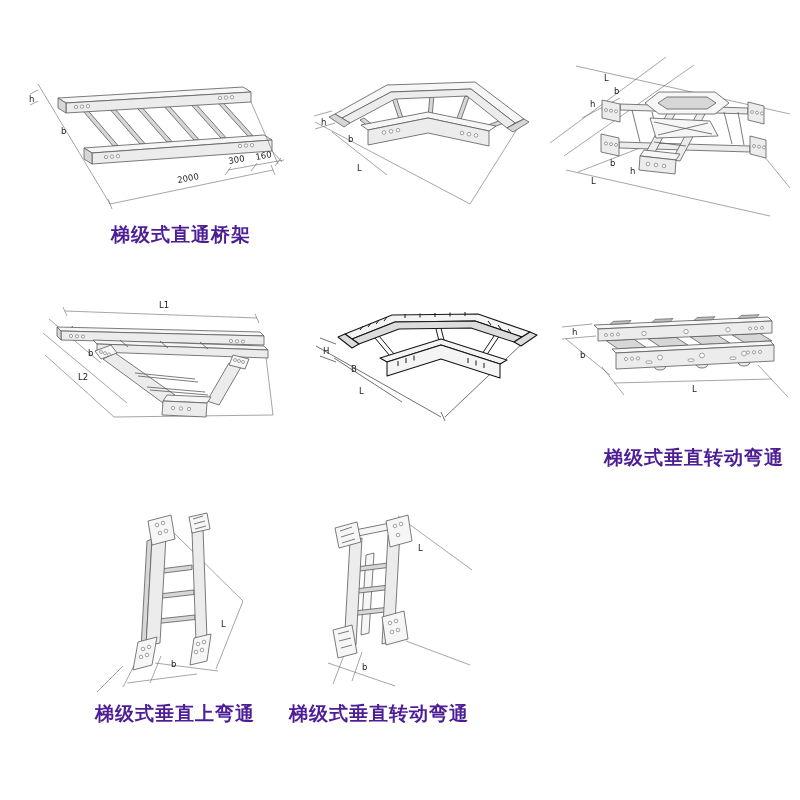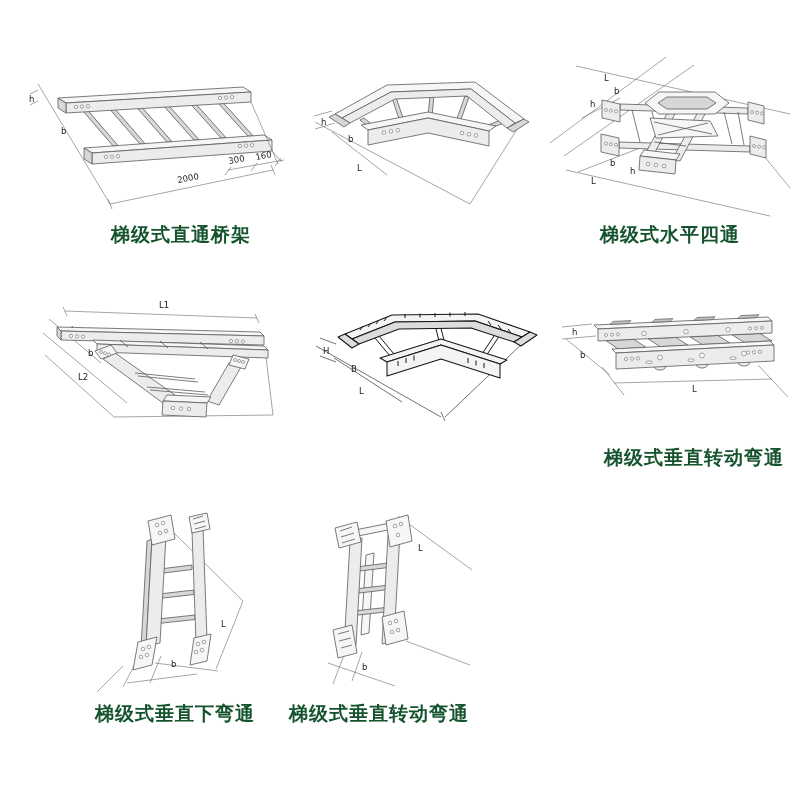--- a/index.html
+++ b/index.html
@@ -1,20 +1,20 @@
 <!DOCTYPE html>
 <html><head>
 <meta charset="utf-8">
 <style>
   html,body{margin:0;padding:0;background:#fff;}
   .canvas{position:relative;width:800px;height:800px;background:#ffffff;overflow:hidden;
           font-family:"Liberation Sans","DejaVu Sans",sans-serif;}
   .cap{position:absolute;transform:translateX(-50%);white-space:nowrap;
        font-family:"DejaVu Sans","Liberation Sans",sans-serif;
-       font-size:19px;font-weight:700;color:#14532d;letter-spacing:1px;}
+       font-size:19px;font-weight:700;color:#4c1d95;letter-spacing:1px;}
   svg{position:absolute;overflow:visible;}
   
   .f  {fill:#ececec;stroke:#5a5a5a;stroke-width:.8;stroke-linejoin:round;}
   .fl {fill:#f6f6f6;stroke:#5a5a5a;stroke-width:.8;stroke-linejoin:round;}
   .fd {fill:#d7d7d7;stroke:#5a5a5a;stroke-width:.8;stroke-linejoin:round;}
   .tab{fill:#bfbfbf;stroke:#5a5a5a;stroke-width:.7;}
   .ln {fill:none;stroke:#5a5a5a;stroke-width:.8;}
   .dim{fill:none;stroke:#6a6a6a;stroke-width:.6;}
   .hole{fill:#fff;stroke:#5a5a5a;stroke-width:.55;}
   .dt {font-family:"DejaVu Sans","Liberation Sans",sans-serif;font-size:8.5px;fill:#222;}
@@ -178,21 +178,20 @@
       <polygon class="f" points="200,54 216,58 216,76 200,72"></polygon>
       <circle class="hole" cx="204" cy="64" r="1.5"></circle>
         <circle class="hole" cx="209" cy="64.7" r="1.5"></circle>
         <circle class="hole" cx="214" cy="65.4" r="1.5"></circle>
       <polygon class="f" points="202,88 218,92 218,110 202,106"></polygon>
       <circle class="hole" cx="206" cy="98" r="1.5"></circle>
         <circle class="hole" cx="211" cy="98.7" r="1.5"></circle>
         <circle class="hole" cx="216" cy="99.4" r="1.5"></circle>
     </g>
   </svg>
-  <div class="cap" style="left:670px;top:222px">梯级式水平四通</div>
 
   <svg style="left:35px;top:285px" width="265" height="150" viewBox="0 0 265 150">
     <g>
       <path class="dim" d="M30,26 L222,33 M28,22 L32,31 M220,29 L224,38"></path>
       <path class="dim" d="M14,34 L66,78"></path>
       <path class="dim" d="M8,48 L92,118"></path>
       <path class="dim" d="M10,70 L79,132"></path>
       <path class="dim" d="M79,132 L238,130 M238,130 L231,72"></path>
       <text class="dt" x="124" y="23">L1</text>
       <text class="dt" x="36" y="48">h</text>
@@ -357,21 +356,21 @@
       <polygon class="f" points="97,18 108,15 112,126 101,129"></polygon>
       <polygon class="fl" points="94,4 112,0 115,16 97,20"></polygon>
       <path class="ln" d="M98,6 L108,3 M99,11 L110,8 M100,16 L111,13"></path>
       <polygon class="fl" points="99,125 116,121 112,148 95,152"></polygon>
       <circle class="hole" cx="103" cy="131" r="1.8"></circle>
         <circle class="hole" cx="109" cy="129" r="1.8"></circle>
         <circle class="hole" cx="101" cy="139" r="1.8"></circle>
         <circle class="hole" cx="107" cy="137" r="1.8"></circle>
     </g>
   </svg>
-  <div class="cap" style="left:175px;top:701px">梯级式垂直下弯通</div>
+  <div class="cap" style="left:175px;top:701px">梯级式垂直上弯通</div>
 
   <svg style="left:300px;top:513px" width="175" height="180" viewBox="0 0 175 180">
     <g>
       <path class="dim" d="M98,3 L172,57 M106,128 L170,152"></path>
       <path class="dim" d="M28,150 L95,173 M44,142 L33,171 M62,139 L52,168"></path>
       <text class="dt" x="118" y="38">L</text>
       <text class="dt" x="62" y="157">b</text>
     </g>
 
     <polygon class="fl" points="40,20 90,10 93,16 43,26"></polygon>

